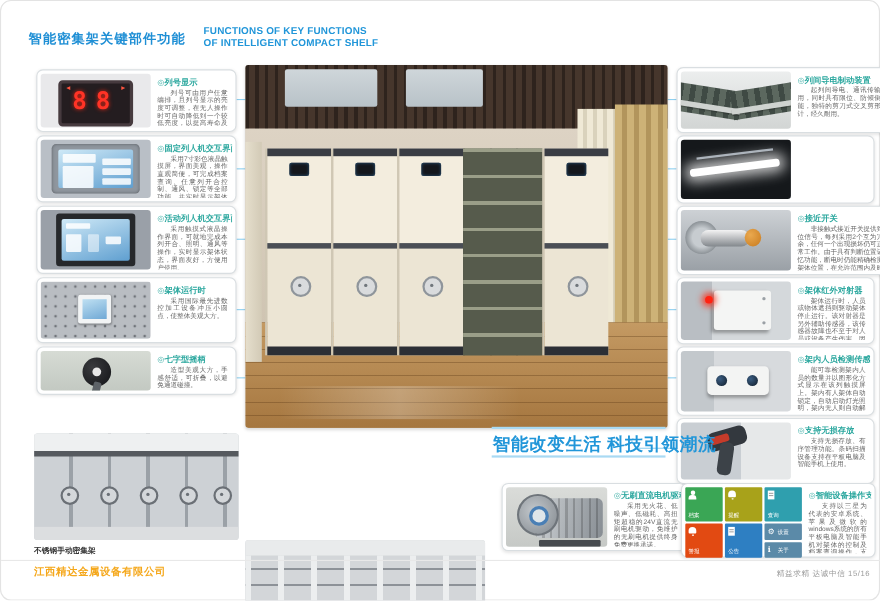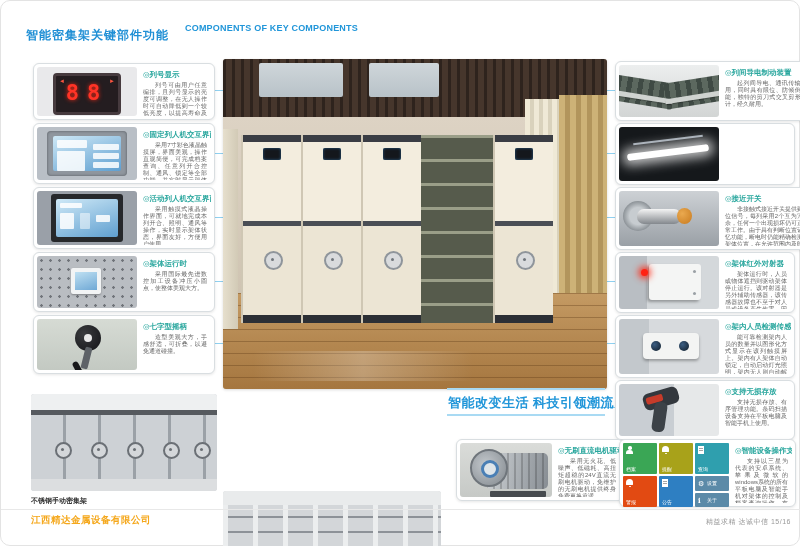--- a/index.html
+++ b/index.html
@@ -17,21 +17,21 @@
         display:flex;padding:3px;box-sizing:border-box;}
   .photo{width:100px;flex:0 0 100px;border-radius:3px;position:relative;overflow:hidden;}
   .ctext{flex:1;padding:3px 4px 2px 6px;overflow:hidden;}
   .clabel{font-size:7.5px;font-weight:bold;color:#2aa79e;margin-bottom:2px;white-space:nowrap;}
   .cdesc{font-size:6px;line-height:7px;color:#666;text-indent:2em;text-align:justify;}
 
   .conn{height:1px;background:#8fd0f0;}
 
   
   .sline{height:2px;background:#a9daf3;}
-  .slogan{font-size:13px;font-weight:bold;color:#2196d9;letter-spacing:.5px;}
+  .slogan{font-size:16px;font-weight:bold;color:#2196d9;letter-spacing:.5px;}
 
   
   .caption{font-size:7px;font-weight:bold;color:#333;}
   .frule{height:1px;background:#e8e8e8;}
   .fcompany{font-size:9.5px;font-weight:bold;color:#f5a81c;letter-spacing:.5px;}
   .fright{font-size:7px;color:#999;letter-spacing:.5px;}
 
   
   .sevenseg{background:#e9e9eb;}
   .ssd{position:absolute;left:16px;top:6px;width:62px;height:36px;background:#241d20;border:3px solid #463a3e;border-radius:4px;text-align:center;}
@@ -150,21 +150,22 @@
   .ic-doc{display:inline-block;width:6px;height:8px;background:#fff;position:relative;}
   .ic-doc::after{content:"";position:absolute;left:1px;top:2px;width:4px;height:1px;background:rgba(0,0,0,.35);box-shadow:0 2px 0 rgba(0,0,0,.35);}
 </style>
 </head>
 <body>
 
 <div class="page">
 
   <div class="abs title-cn">智能密集架关键部件功能</div>
   <div class="abs title-en">
-    <div>COMPONENTS OF KEY COMPONENTS</div>
+    <div>FUNCTIONS OF KEY FUNCTIONS</div>
+    <div>OF INTELLIGENT COMPACT SHELF</div>
   </div>
 
   <div class="abs conn" style="left:214px;top:89px;width:46px"></div>
   <div class="abs conn" style="left:214px;top:152px;width:40px"></div>
   <div class="abs conn" style="left:214px;top:216px;width:36px"></div>
   <div class="abs conn" style="left:214px;top:280px;width:32px"></div>
   <div class="abs conn" style="left:214px;top:342px;width:40px"></div>
   <div class="abs conn" style="left:566px;top:89px;width:48px"></div>
   <div class="abs conn" style="left:574px;top:152px;width:40px"></div>
   <div class="abs conn" style="left:578px;top:216px;width:36px"></div>
@@ -272,21 +273,21 @@
       <div class="perfscr">
           <div></div>
         </div>
     </div>
     <div class="ctext">
         <div class="clabel"><span>◎</span><span>架体运行时</span></div>
       <div class="cdesc">采用国际最先进数控加工设备冲压小圆点，使整体美观大方。</div>
       </div>
   </div>
 
-  <div class="abs card" style="left:32px;top:314px;width:182px;height:59px">
+  <div class="abs card" style="left:32px;top:314px;width:182px;height:44px">
     <div class="photo crank">
       <div class="knob">
           <div></div>
         </div>
         <div class="carm"></div>
         <div class="chand"></div>
     </div>
     <div class="ctext">
         <div class="clabel"><span>◎</span><span>七字型摇柄</span></div>
       <div class="cdesc">造型美观大方，手感舒适，可折叠，以避免通道碰撞。</div>

